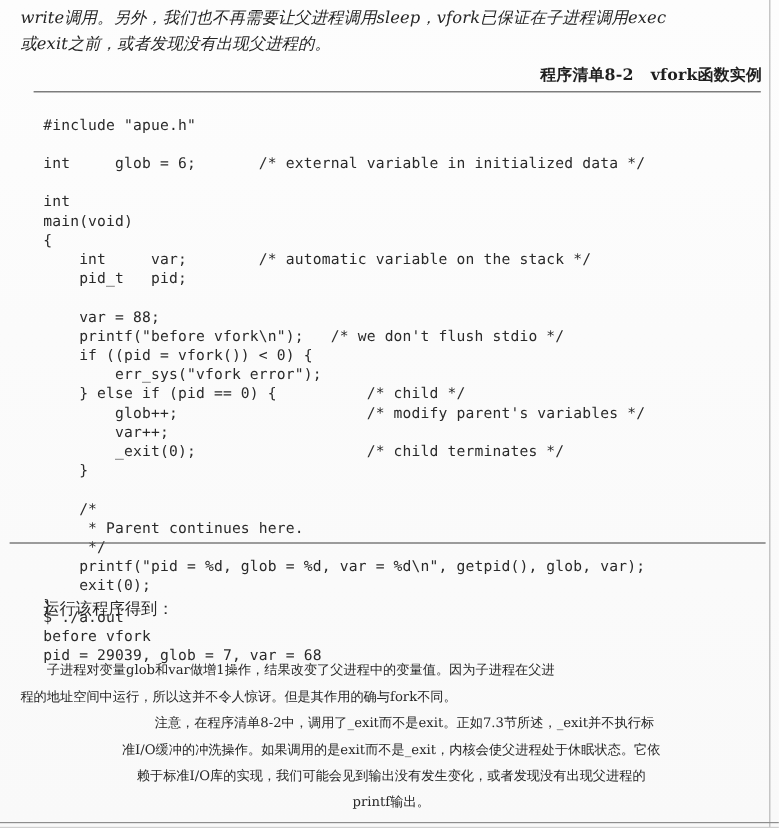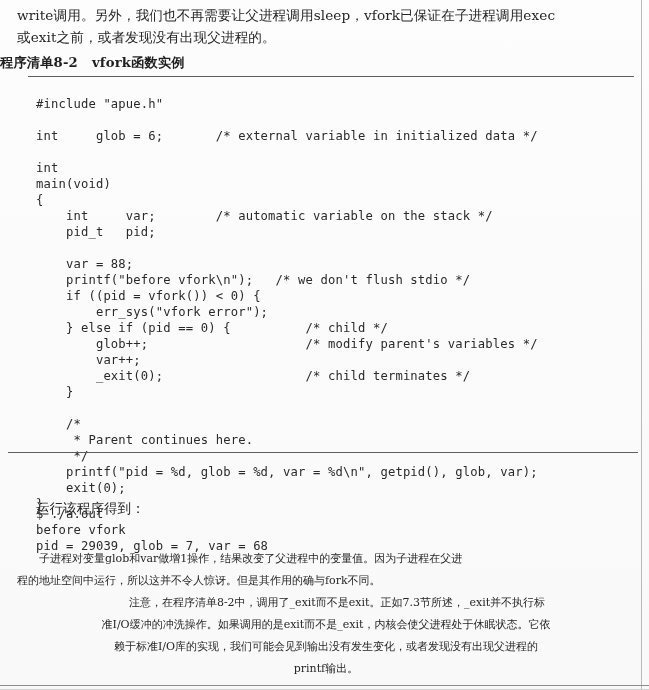--- a/index.html
+++ b/index.html
@@ -52,32 +52,32 @@
     line-height: 22px;
     letter-spacing: 0.1px;
     color: #262626;
     text-align: justify;
   }
   .intro {
     left: 17px;
     top: 4px;
     width: 614px;
   }
-  .intro .ln { display: block; white-space: nowrap; }
+  .intro .ln { display: block; white-space: nowrap; font-style: italic; }
 
   code, .mono, .code-block {
     font-family: "DejaVu Sans Mono", "Liberation Mono", monospace;
   }
 
   
   .fig-caption {
     position: absolute;
     left: 0; top: 54px;
     width: 635px;
-    text-align: left;
+    text-align: right;
     font-size: 13.2px;
     font-weight: bold;
     color: #1f1f1f;
     letter-spacing: 0.2px;
   }
   .fig-caption .gap { display: inline-block; width: 14px; }
 
   .rule {
     position: absolute;
     background: #5d5d5d;

